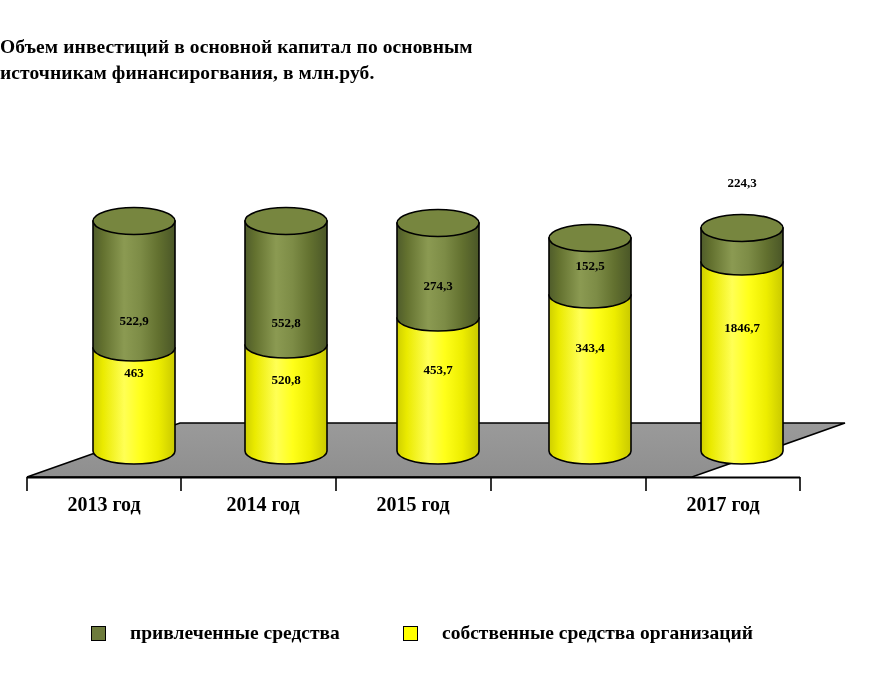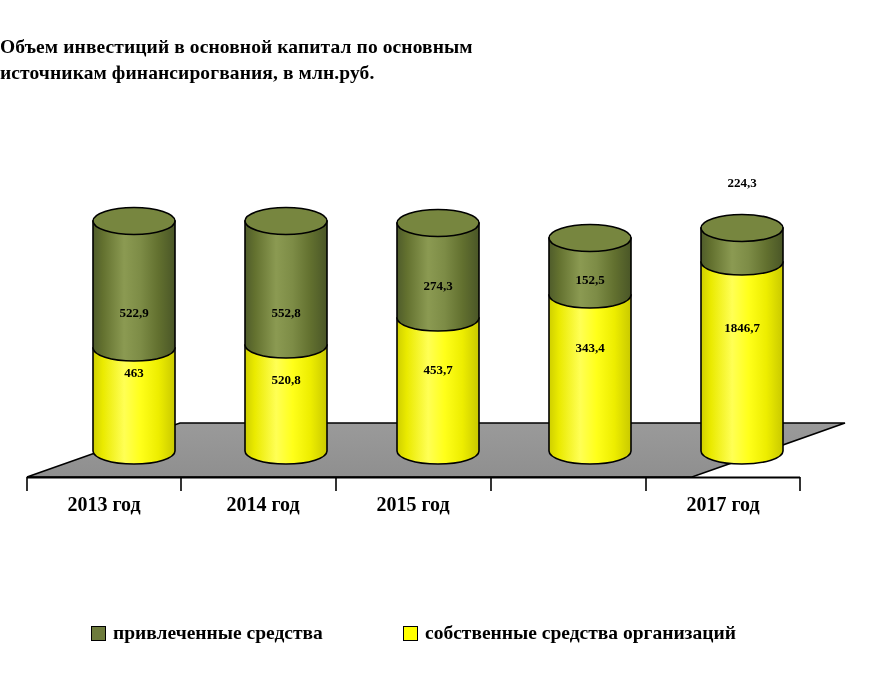--- a/index.html
+++ b/index.html
@@ -29,21 +29,21 @@
   }
 
   .bar-label{
     position:absolute;font-weight:bold;font-size:13px;color:#000;
     text-align:center;width:110px;
     font-family:"Liberation Serif", serif;
     white-space:nowrap;
   }
 
   .legend{position:absolute;left:0;top:622px;width:877px;height:34px;}
-  .legend-item{position:absolute;top:0;display:flex;align-items:center;}
+  .legend-item{position:absolute;top:0;display:flex;align-items:center;gap:17px;}
   .legend-swatch{
     width:13px;height:13px;border:1px solid #000;display:inline-block;
     margin-right:7px;
   }
   .legend-text{
     font-weight:bold;font-size:19.5px;color:#000;
     font-family:"Liberation Serif", serif;white-space:nowrap;
   }
 </style>
 </head>
@@ -122,30 +122,30 @@
         <ellipse cx="590" cy="238" rx="41" ry="13.5" fill="#77863f" stroke="#000000" stroke-width="1.6"></ellipse>
       </g>
 
       <g>
         <path d="M701,262 L701,451 A41,13 0 0 0 783,451 L783,262 Z" fill="url(#gradYellow)" stroke="#000000" stroke-width="1.6"></path>
         <path d="M701,228 L701,262 A41,13 0 0 0 783,262 L783,228 Z" fill="url(#gradGreen)" stroke="#000000" stroke-width="1.6"></path>
         <ellipse cx="742" cy="228" rx="41" ry="13.5" fill="#77863f" stroke="#000000" stroke-width="1.6"></ellipse>
       </g>
     </svg>
 
-    <div class="bar-label" style="left:79px;top:305px;">522,9</div>
+    <div class="bar-label" style="left:79px;top:313px;">522,9</div>
     <div class="bar-label" style="left:79px;top:365px;">463</div>
 
-    <div class="bar-label" style="left:231px;top:305px;text-align:center;">552,8</div>
+    <div class="bar-label" style="left:231px;top:315px;text-align:center;">552,8</div>
     <div class="bar-label" style="left:231px;top:372px;">520,8</div>
 
     <div class="bar-label" style="left:383px;top:278px;">274,3</div>
     <div class="bar-label" style="left:383px;top:362px;">453,7</div>
 
-    <div class="bar-label" style="left:535px;top:272px;">152,5</div>
+    <div class="bar-label" style="left:535px;top:258px;">152,5</div>
     <div class="bar-label" style="left:535px;top:340px;">343,4</div>
 
     <div class="bar-label" style="left:687px;top:175px;">224,3</div>
     <div class="bar-label" style="left:687px;top:320px;">1846,7</div>
 
     <div class="cat-labels">
       <div class="cat-label" style="left:29px;">2013 год</div>
       <div class="cat-label" style="left:188px;">2014 год</div>
       <div class="cat-label" style="left:338px;">2015 год</div>
       <div class="cat-label" style="left:648px;">2017 год</div>

